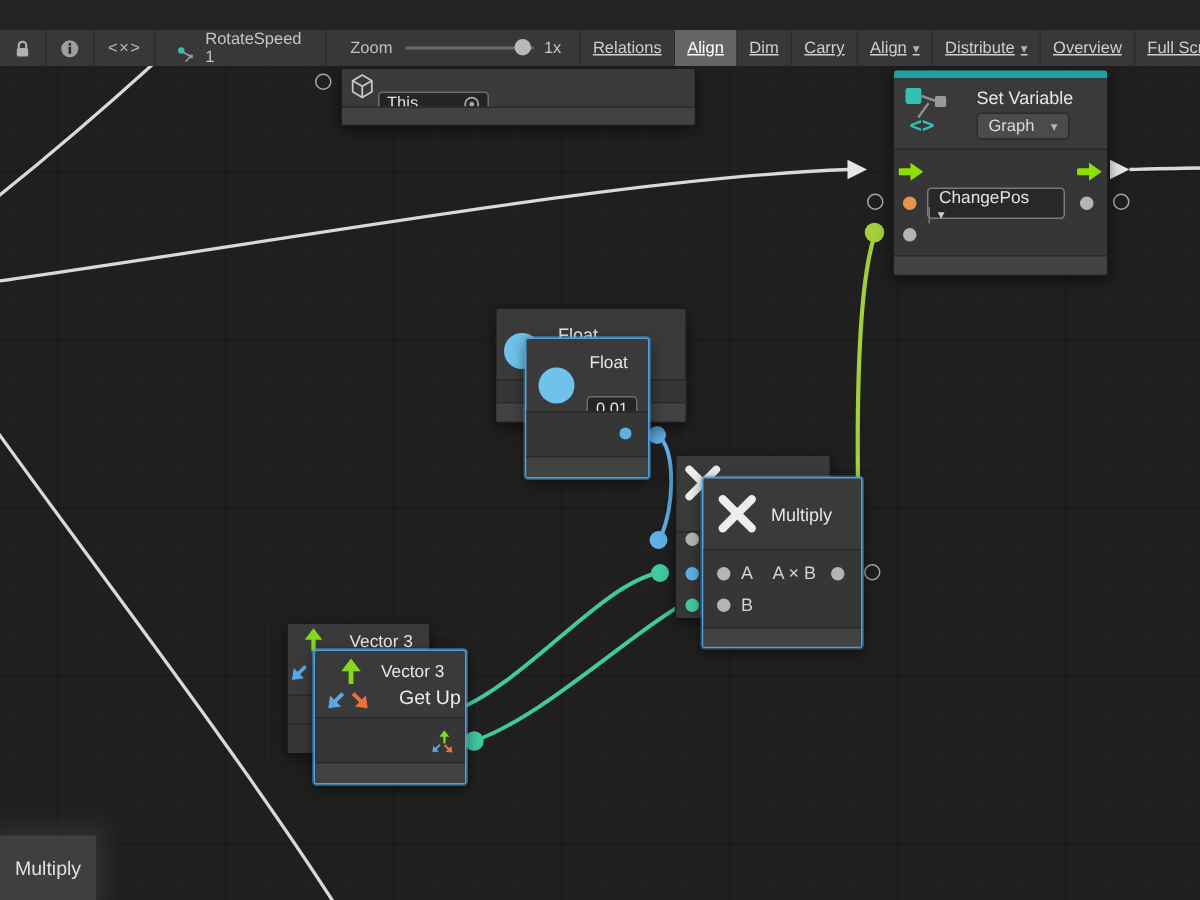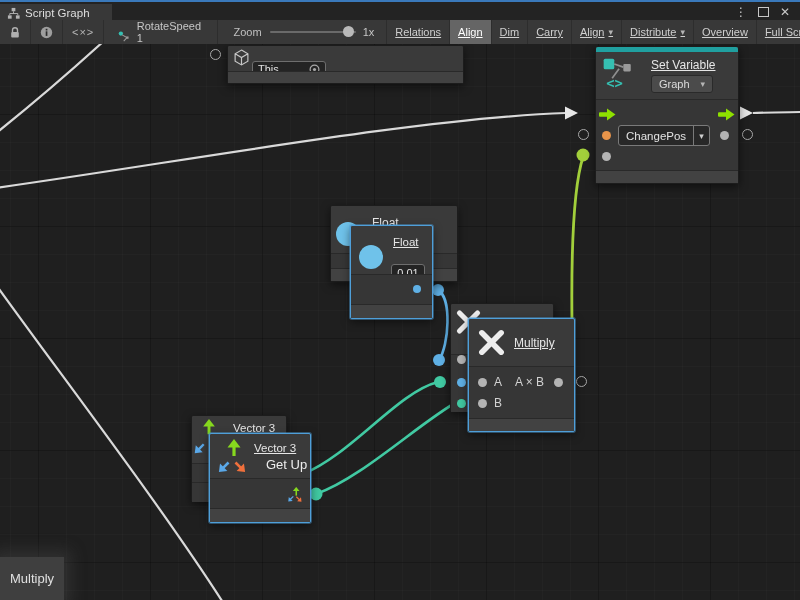--- a/index.html
+++ b/index.html
@@ -33,57 +33,37 @@
       linear-gradient(rgba(255,255,255,.018) 1px,transparent 1px),
       linear-gradient(90deg,rgba(255,255,255,.018) 1px,transparent 1px);
     background-size:112px 112px,112px 112px,28px 28px,28px 28px;
     background-position:0 70px,38px 0,0 14px,10px 0;}
   #wires{position:absolute;left:0;top:0;}
   .node{position:absolute;background:#3a3a3a;border:1px solid #1c1c1c;border-radius:2px;box-shadow:0 3px 9px rgba(0,0,0,.5);}
   .node.selected{border:1px solid #4f9fd9;box-shadow:0 0 0 1px rgba(79,159,217,.45),0 3px 9px rgba(0,0,0,.5);}
   .sec{position:absolute;left:0;right:0;background:#363636;border-top:1px solid #292929;}
   .foot{position:absolute;left:0;right:0;bottom:0;background:#424242;border-top:1px solid #292929;}
   .abs{position:absolute;}
-  .ntitle{position:absolute;color:#e6e6e6;font-size:12px;white-space:nowrap;text-decoration:underline;}
+  .ntitle{position:absolute;color:#e6e6e6;font-size:12px;white-space:nowrap;}
   .nsub{position:absolute;color:#ededed;font-size:13px;white-space:nowrap;}
   .dot{position:absolute;border-radius:50%;}
   .ring{position:absolute;width:9px;height:9px;border-radius:50%;border:1.5px solid #a8a8a8;background:transparent;}
   .field{position:absolute;background:#242424;border:1px solid #6e6e6e;border-radius:3px;color:#e2e2e2;display:flex;align-items:center;padding:0 5px;box-sizing:border-box;font-size:11px;margin-top:12px;}
   .ddbtn{position:absolute;background:#4b4b4b;border:1px solid #2a2a2a;border-radius:3px;color:#dcdcdc;display:flex;align-items:center;justify-content:space-between;padding:0 7px;box-sizing:border-box;font-size:11px;}
-  .combo{position:absolute;background:#282828;border:1px solid #7a7a7a;border-radius:3px;color:#e2e2e2;display:flex;align-items:stretch;box-sizing:border-box;font-size:11.5px;}
+  .combo{position:absolute;background:#282828;border:1px solid #7a7a7a;border-radius:3px;color:#e2e2e2;display:flex;align-items:stretch;box-sizing:border-box;font-size:11.5px;flex-direction:column;}
   .combo .cl{flex:1;display:flex;align-items:center;padding:0 7px;}
   .combo .cc{width:15px;display:flex;align-items:center;justify-content:center;border-left:1px solid #7a7a7a;font-size:9px;color:#cfcfcf;}
   .plabel{position:absolute;color:#d2d2d2;font-size:12px;white-space:nowrap;}
   #hintbox{position:absolute;left:0;top:513px;width:64px;height:43px;background:#3f3f3f;box-shadow:0 0 14px 7px rgba(80,80,80,.35);display:flex;align-items:center;padding-left:10px;box-sizing:border-box;color:#e0e0e0;font-size:13px;}
 </style>
 </head>
 <body>
 
 <div id="app">
 
-  <div id="titlebar">
-    <div id="tab">
-      <svg width="13" height="13" viewBox="0 0 14 14">
-        <rect x="5" y="1" width="4" height="3.6" fill="#b4b4b4"></rect>
-        <rect x="1" y="9" width="4" height="3.6" fill="#b4b4b4"></rect>
-        <rect x="9.6" y="9" width="4" height="3.6" fill="#b4b4b4"></rect>
-        <path d="M7 4.6 V7 M3 9 V7 H11.6 V9" stroke="#b4b4b4" fill="none"></path>
-      </svg>
-      <span>Script Graph</span>
-    </div>
-    <div class="wctrl" style="left:732px;">
-        <span>⋮</span>
-      </div>
-    <div class="wctrl" id="btn-maxi" style="left:754px;">
-        <span></span>
-      </div>
-    <div class="wctrl" style="left:776px;">
-        <span>✕</span>
-      </div>
-  </div>
 
   <div id="toolbar">
     <div class="tbtn">
       <svg width="12" height="13" viewBox="0 0 12 13">
         <path d="M3.5 6 V4.3 a2.5 2.5 0 0 1 5 0 V6" stroke="#b0b0b0" stroke-width="1.4" fill="none"></path>
         <rect x="2.2" y="6" width="7.6" height="5.6" rx="1" fill="#b0b0b0"></rect>
       </svg>
     </div>
     <div class="tbtn">
       <svg width="13" height="13" viewBox="0 0 13 13">

